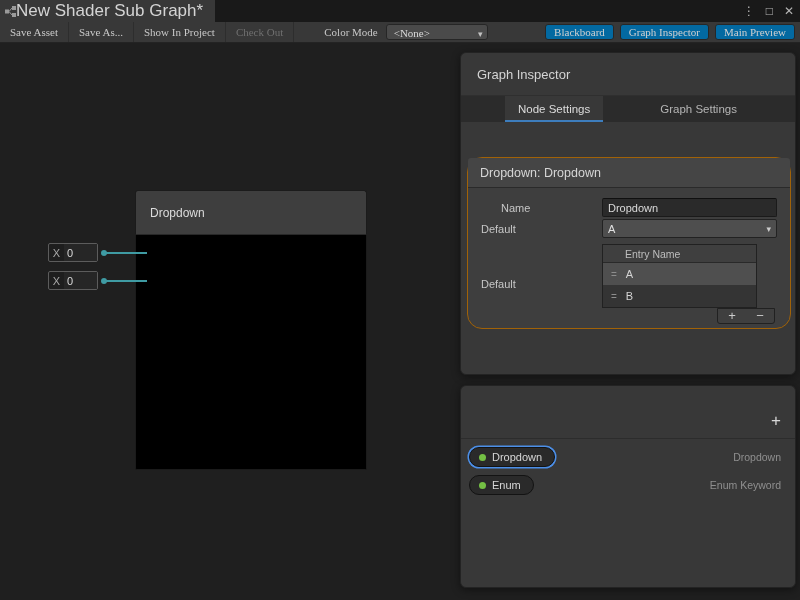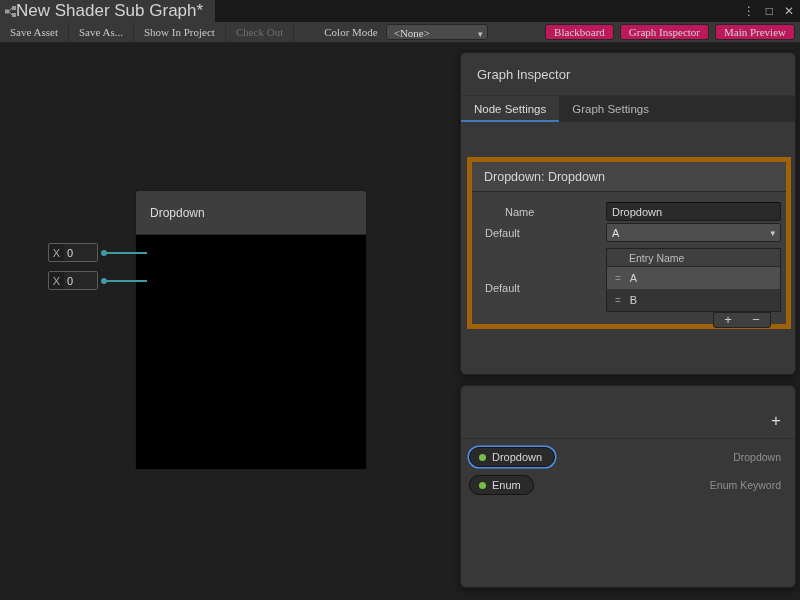--- a/index.html
+++ b/index.html
@@ -33,21 +33,21 @@
   .tb-btn.disabled { color:#6f6f6f; }
   .tb-label { display:flex; align-items:center; padding:0 8px 0 30px; white-space:nowrap; }
   .tb-dropdown {
     align-self:center; height:16px; margin-right:6px;
     background:#4a4a4a; border:1px solid #262626; border-radius:3px;
     display:flex; align-items:flex-end; gap:16px; padding:0 5px 0 7px; color:#dadada; white-space:nowrap;
   }
   .tb-dropdown .arrow { margin-left:32px; font-size:9px; color:#c2c2c2; }
   .tb-right { margin-left:auto; display:flex; align-items:center; gap:6px; padding-right:5px; }
   .tb-toggle {
-    height:16px; background:#be185d; border:1px solid #272727; border-radius:3px;
+    height:16px; background:#0369a1; border:1px solid #272727; border-radius:3px;
     display:flex; align-items:center; padding:0 8px; color:#d0d0d0; white-space:nowrap;
   }
 
   
   .node { position:absolute; left:135px; top:190px; width:232px; }
   .node-header {
     height:45px; background:#3e3e3e; border:1px solid #1b1b1b; border-bottom:1px solid #282828;
     border-radius:3px 3px 0 0; display:flex; align-items:center; padding-left:14px;
     color:#dcdcdc; font-size:12px;
   }
@@ -77,46 +77,46 @@
   
   .panel {
     position:absolute; background:#383838; border:1px solid #232323; border-radius:6px;
     overflow:hidden; box-shadow:0 2px 8px rgba(0,0,0,0.45);
   }
   #inspector { left:460px; top:52px; width:336px; height:323px; }
   #blackboard { left:460px; top:385px; width:336px; height:203px; }
 
   .insp-header { height:42px; display:flex; align-items:center; padding:0 16px; font-size:13px; color:#d4d4d4; }
   .insp-tabs { height:27px; display:flex; background:#2b2b2b; border-top:1px solid #2f2f2f; font-size:11.5px; }
-  .insp-tab { display:flex; align-items:center; padding:0 13px; color:#b5b5b5; }
+  .insp-tab { display:flex; align-items:center; padding:0 13px; color:#b5b5b5;margin-left:44px; }
   .insp-tab.active { background:#383838; color:#dcdcdc; box-shadow:inset 0 -2px 0 #3d7dbd; }
 
   .insp-section {
     position:absolute; left:6px; top:104px; width:324px; height:172px;
-    background:#3e3e3e; border:5px solid #a16207; border-radius:0;
+    background:#3e3e3e; border:1px solid #a16207; border-radius:15px;
   }
   .section-header {
     height:30px; background:#454545; border-bottom:1px solid #2a2a2a;
     display:flex; align-items:center; padding-left:12px; font-size:12.5px; color:#d6d6d6;
     border-radius:3px 3px 0 0;
   }
   .fld-label { position:absolute; left:13px; font-size:11px; color:#c6c6c6; }
   .fld-text {
     position:absolute; left:134px; width:175px; height:19px;
     background:#2a2a2a; border:1px solid #1a1a1a; border-top-color:#101010; border-radius:2px;
     display:flex; align-items:center; padding:0 5px; font-size:11px; color:#dadada;
   }
   .fld-dropdown {
     position:absolute; left:134px; width:175px; height:19px;
     background:#4e4e4e; border:1px solid #222222; border-radius:2px;
     display:flex; align-items:center; padding:0 5px; font-size:11px; color:#e0e0e0;
   }
   .fld-dropdown .arrow { margin-left:auto; font-size:9px; color:#cccccc; }
 
-  .entry-list { position:absolute; left:134px; top:86px; width:175px; background:#353535; border:1px solid #212121; }
+  .entry-list { position:absolute; left:134px; top:86px; width:155px; background:#353535; border:1px solid #212121; }
   .entry-header { height:18px; background:#3f3f3f; border-bottom:1px solid #292929; display:flex; align-items:center; padding-left:22px; font-size:10.5px; color:#bdbdbd; }
   .entry-row { height:22px; display:flex; align-items:center; gap:9px; padding-left:8px; font-size:11px; color:#d4d4d4; background:#343434; }
   .entry-row.selected { background:#4f4f4f; }
   .entry-handle { color:#8d8d8d; font-size:10px; }
   .list-footer {
     position:absolute; right:15px; top:150px; width:58px; height:16px;
     background:#3f3f3f; border:1px solid #212121; border-radius:0 0 3px 3px;
     display:flex; align-items:center; justify-content:space-around; font-size:13px; color:#cccccc;
   }
   .list-footer span { line-height:14px; }

